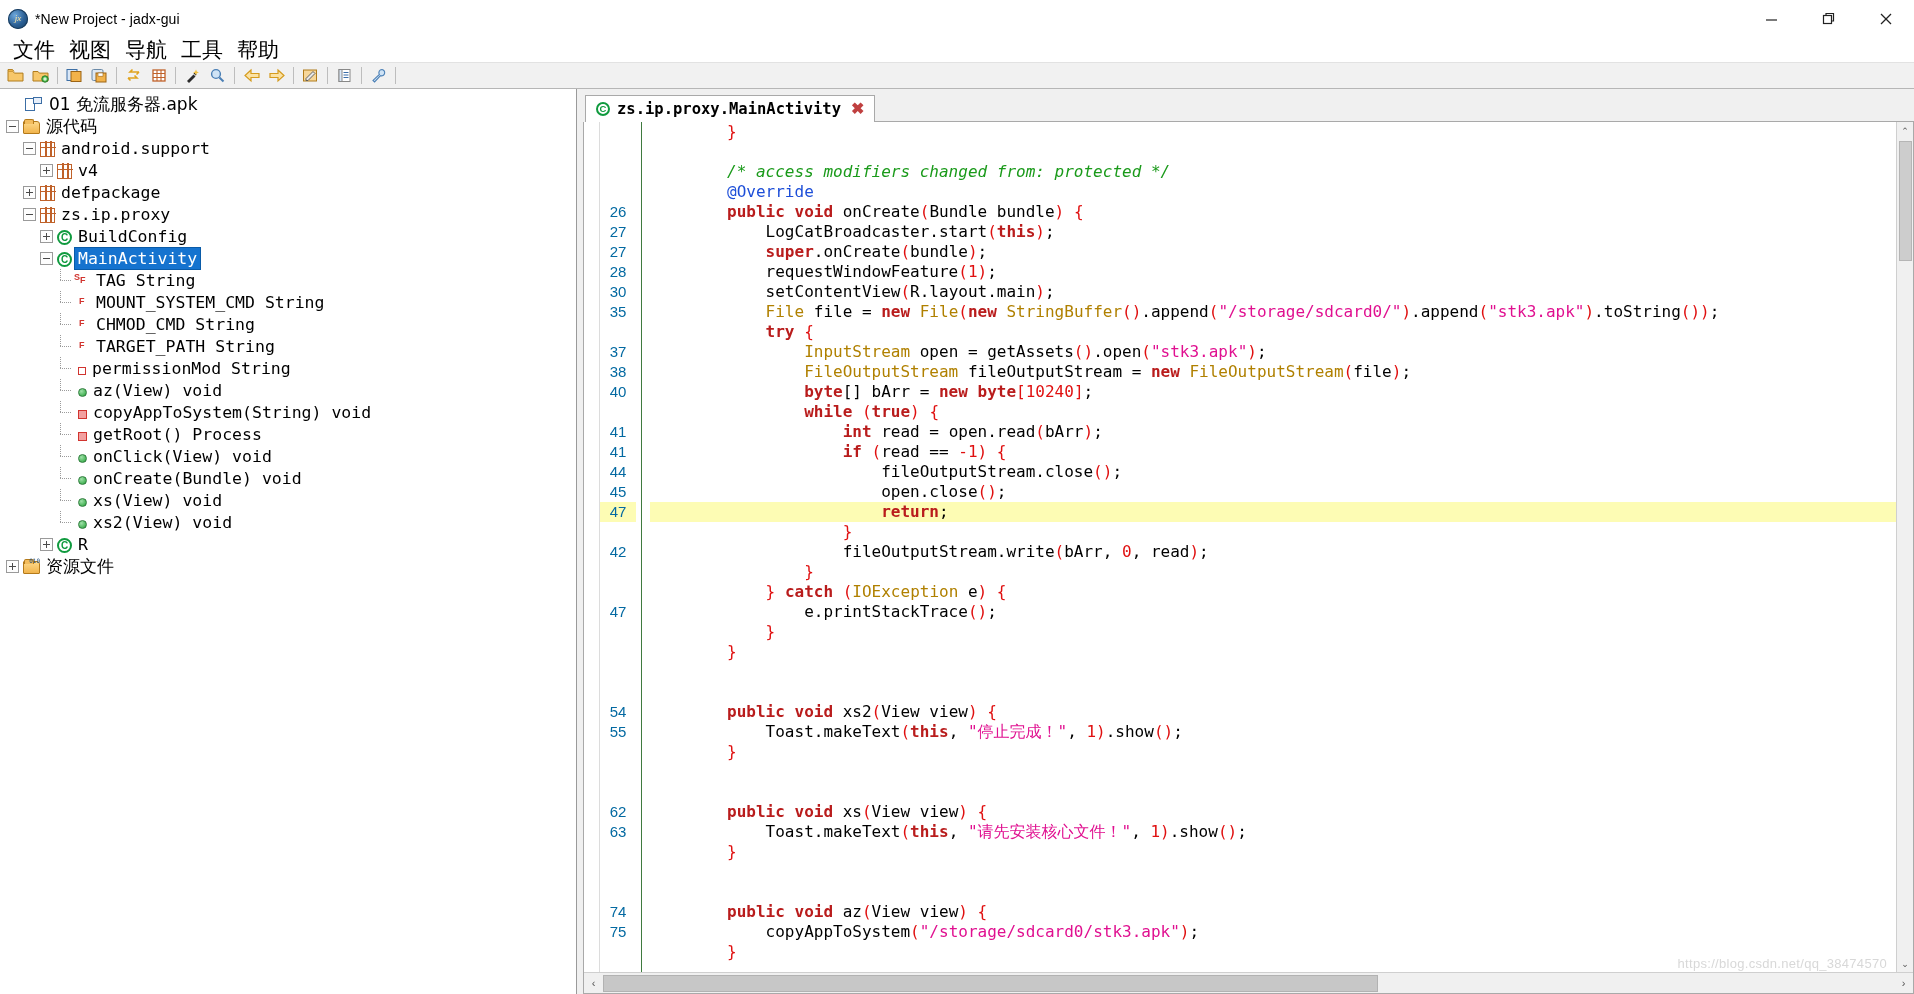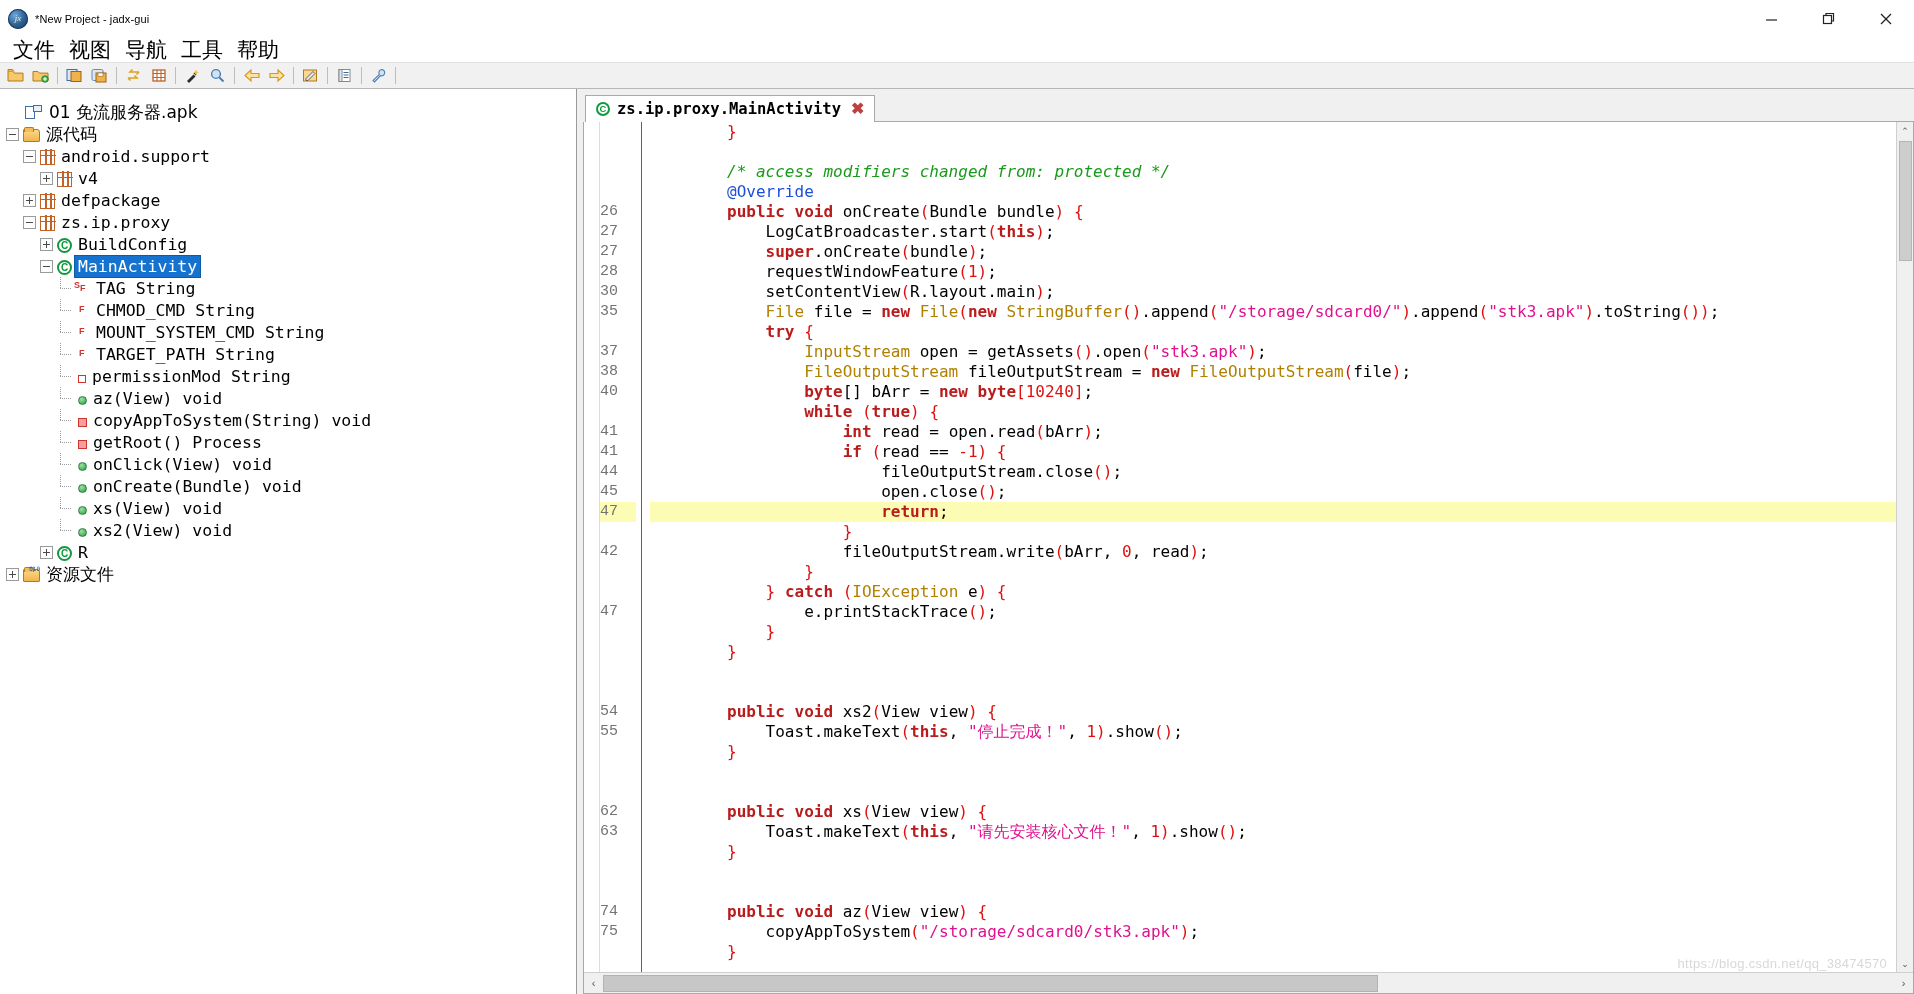--- a/index.html
+++ b/index.html
@@ -31,21 +31,21 @@
     box-shadow: 0 0 0 1px #1b3c5c inset;
   }
   .title-icon::after {
     content: "jx";
     position: absolute; left: 0; right: 0; top: 3px;
     text-align: center;
     font-size: 9px; line-height: 13px; color: #ffe9a8;
     font-family: "Liberation Serif", serif; font-style: italic;
   }
   .title-text {
-    font-size: 11px; color: #000000; letter-spacing: 0.1px;
+    font-size: 14px; color: #000000; letter-spacing: 0.1px;
     font-family: "Liberation Sans", sans-serif;
   }
   .winbtns {
     position: absolute; right: 0; top: 0; height: 38px; display: flex;
   }
   .winbtn {
     width: 57px; height: 38px; display: flex; align-items: center; justify-content: center;
     color: #222; font-size: 15px;
   }
   .winbtn svg { display: block; }
@@ -86,21 +86,21 @@
     background: #ffffff;
   }
 
   
   .treepanel {
     width: 577px; min-width: 577px;
     background: #ffffff;
     border-right: 1px solid #9a9a9a;
     overflow: hidden;
     position: relative;
-    padding-top: 12px;
+    padding-top: 4px;
   }
   .tree-row {
     height: 22px;
     display: flex; align-items: center;
     white-space: nowrap;
     font-family: "DejaVu Sans Mono", monospace;
     font-size: 16.5px;
     color: #000;
   }
   .tree-row.cjk { font-family: "DejaVu Sans", sans-serif; font-size: 17px; }
@@ -275,25 +275,25 @@
   .codearea {
     flex: 1; min-height: 0; display: flex; position: relative; overflow: hidden;
   }
   .fold-strip {
     width: 16px; min-width: 16px; background: #ffffff;
     border-right: 1px solid #dcdcdc;
   }
   .gutter {
     width: 42px; min-width: 42px;
     background: #ffffff;
-    text-align: left;
+    text-align: center;
     padding-right: 5px;
-    font-family: Liberation Mono, monospace;
+    font-family: Liberation Sans, sans-serif;
     font-size: 15px;
-    color: #737373;
+    color: #0369a1;
     border-right: 1.5px solid #3f7a3f;
   }
   .codelines {
     flex: 1; min-width: 0;
     font-family: "DejaVu Sans Mono", monospace;
     font-size: 16px;
     white-space: pre;
     overflow: hidden;
     padding-left: 8px;
   }
@@ -525,27 +525,27 @@
           <div class="tree-row">
             <span class="indent" style="width: 57px;"></span>
             <span class="dots elbow"></span>
             <span class="ticon ic-sfield"></span>
             <span class="tlabel">TAG String</span>
           </div>
           <div class="tree-row">
             <span class="indent" style="width: 57px;"></span>
             <span class="dots elbow"></span>
             <span class="ticon ic-field"></span>
+            <span class="tlabel">MOUNT_SYSTEM_CMD String</span>
+          </div>
+          <div class="tree-row">
+            <span class="indent" style="width: 57px;"></span>
+            <span class="dots elbow"></span>
+            <span class="ticon ic-field"></span>
             <span class="tlabel">CHMOD_CMD String</span>
-          </div>
-          <div class="tree-row">
-            <span class="indent" style="width: 57px;"></span>
-            <span class="dots elbow"></span>
-            <span class="ticon ic-field"></span>
-            <span class="tlabel">MOUNT_SYSTEM_CMD String</span>
           </div>
           <div class="tree-row">
             <span class="indent" style="width: 57px;"></span>
             <span class="dots elbow"></span>
             <span class="ticon ic-field"></span>
             <span class="tlabel">TARGET_PATH String</span>
           </div>
           <div class="tree-row">
             <span class="indent" style="width: 57px;"></span>
             <span class="dots elbow"></span>

